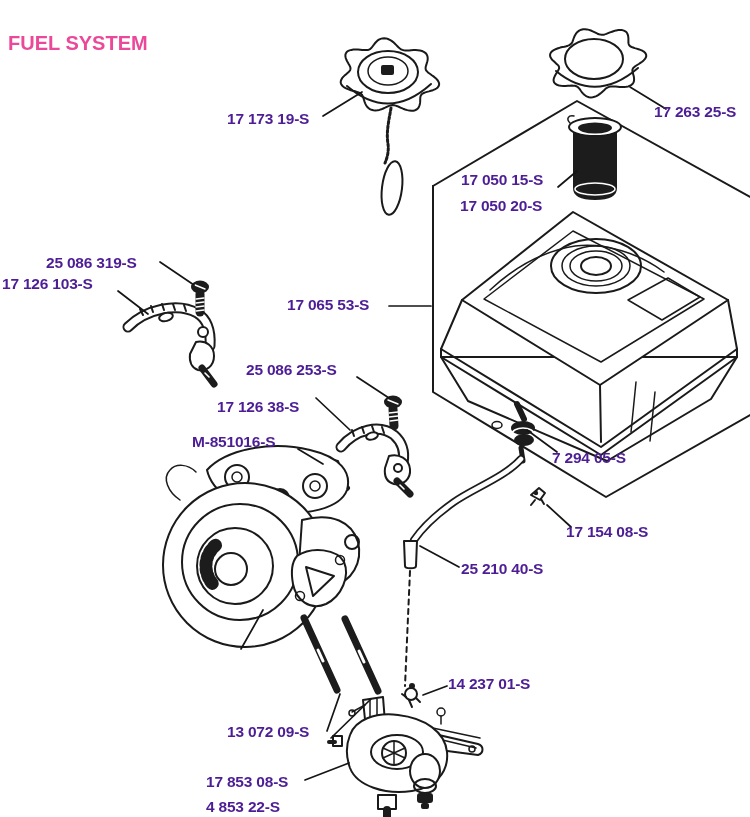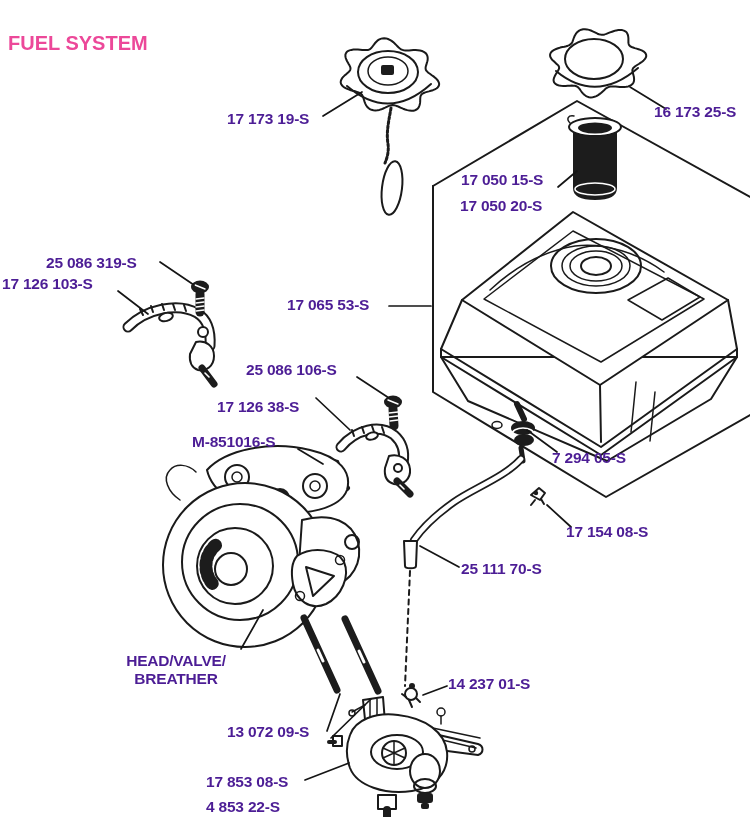--- a/index.html
+++ b/index.html
@@ -219,34 +219,30 @@
       <line class="leader" x1="331" y1="738" x2="371" y2="699"></line>
       <line class="leader" x1="447" y1="686" x2="423" y2="695"></line>
       <line class="leader" x1="305" y1="780" x2="349" y2="763"></line>
     </g>
   </svg>
 
 
   <div class="title">FUEL SYSTEM</div>
 
   <div class="label" style="left:227px;top:110px">17 173 19-S</div>
-  <div class="label" style="left:654px;top:103px">16 173 25-S</div>
+  <div class="label" style="left:654px;top:103px">17 263 25-S</div>
   <div class="label" style="left:461px;top:171px">17 050 15-S</div>
   <div class="label" style="left:460px;top:197px">17 050 20-S</div>
   <div class="label" style="left:46px;top:254px">25 086 319-S</div>
   <div class="label" style="left:2px;top:275px">17 126 103-S</div>
   <div class="label" style="left:287px;top:296px">17 065 53-S</div>
-  <div class="label" style="left:246px;top:361px">25 086 106-S</div>
+  <div class="label" style="left:246px;top:361px">25 086 253-S</div>
   <div class="label" style="left:217px;top:398px">17 126 38-S</div>
   <div class="label" style="left:192px;top:433px">M-851016-S</div>
   <div class="label" style="left:552px;top:449px">7 294 05-S</div>
   <div class="label" style="left:566px;top:523px">17 154 08-S</div>
-  <div class="label" style="left:461px;top:560px">25 111 70-S</div>
-  <div class="label center" style="left:110px;top:652px;width:132px">
-    <div>HEAD/VALVE/</div>
-    <div>BREATHER</div>
-  </div>
+  <div class="label" style="left:461px;top:560px">25 210 40-S</div>
   <div class="label" style="left:227px;top:723px">13 072 09-S</div>
   <div class="label" style="left:448px;top:675px">14 237 01-S</div>
   <div class="label" style="left:206px;top:773px">17 853 08-S</div>
   <div class="label" style="left:206px;top:798px">4 853 22-S</div>
 
 </div>
 
 </body></html>

